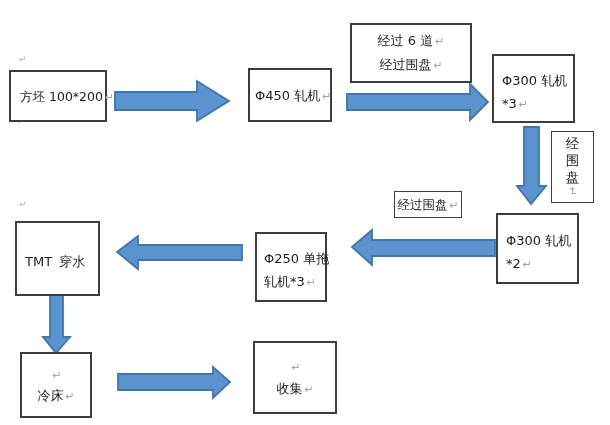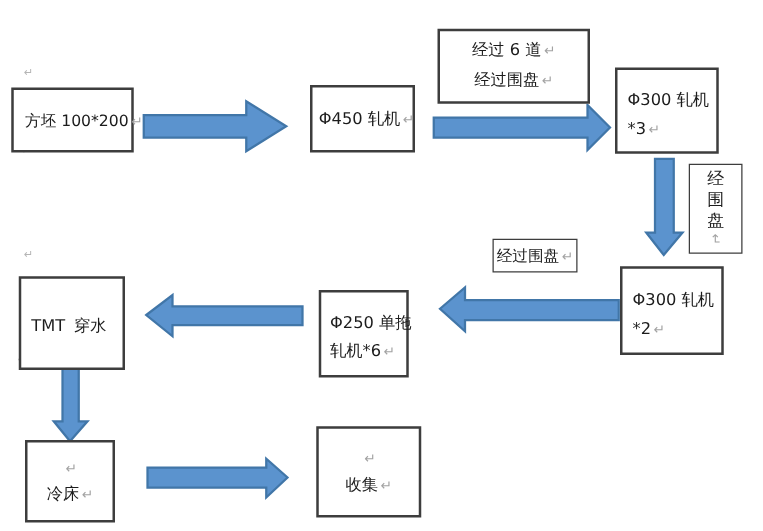--- a/index.html
+++ b/index.html
@@ -97,21 +97,21 @@
     <div class="line"><span>Φ300 轧机</span></div>
     <div class="line"><span>*2</span><span class="ret">↵</span></div>
   </div>
 
   <div class="box thin center" id="coil-label">
     <div class="line"><span>经过围盘</span><span class="ret">↵</span></div>
   </div>
 
   <div class="box top-align" id="mill250">
     <div class="line"><span>Φ250 单拖</span></div>
-    <div class="line"><span>轧机*6</span><span class="ret">↵</span></div>
+    <div class="line"><span>轧机*3</span><span class="ret">↵</span></div>
   </div>
 
   <div class="box top-align" id="tmt">
     <div class="line"><span>TMT 穿水</span></div>
   </div>
 
   <div class="box center" id="cooling-bed">
     <div class="line"><span class="ret">↵</span></div>
     <div class="line"><span>冷床</span><span class="ret">↵</span></div>
   </div>

